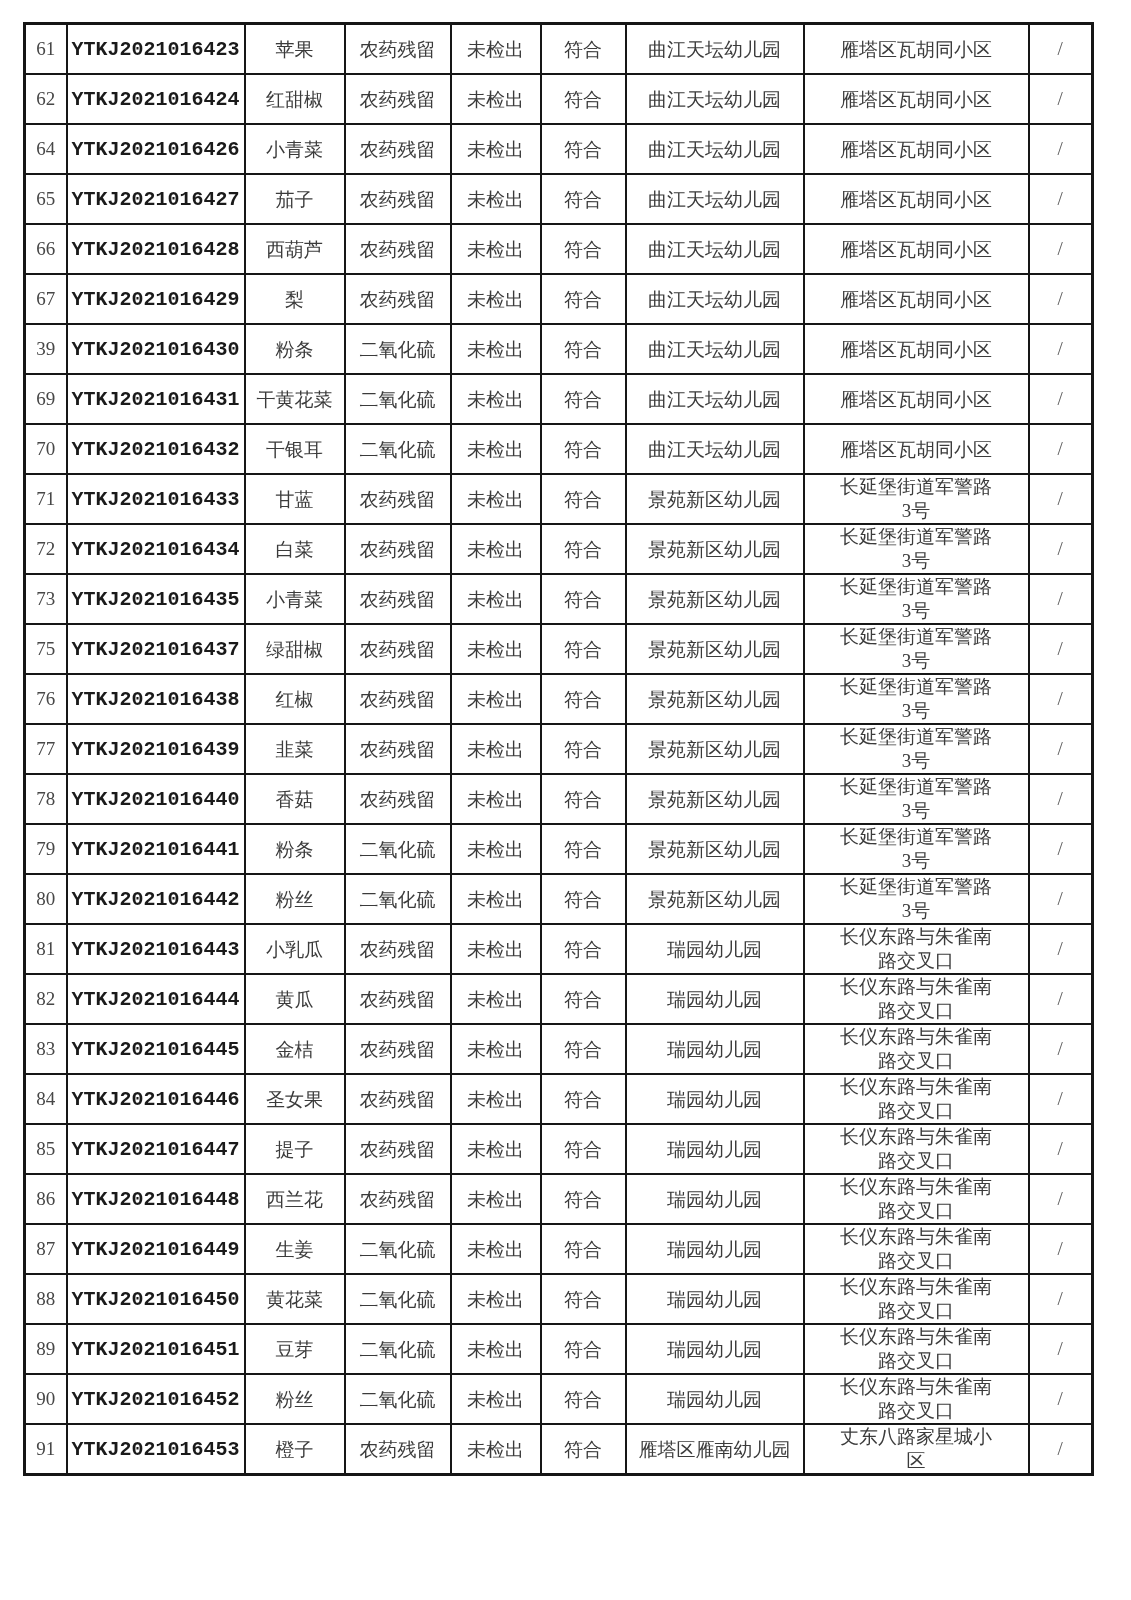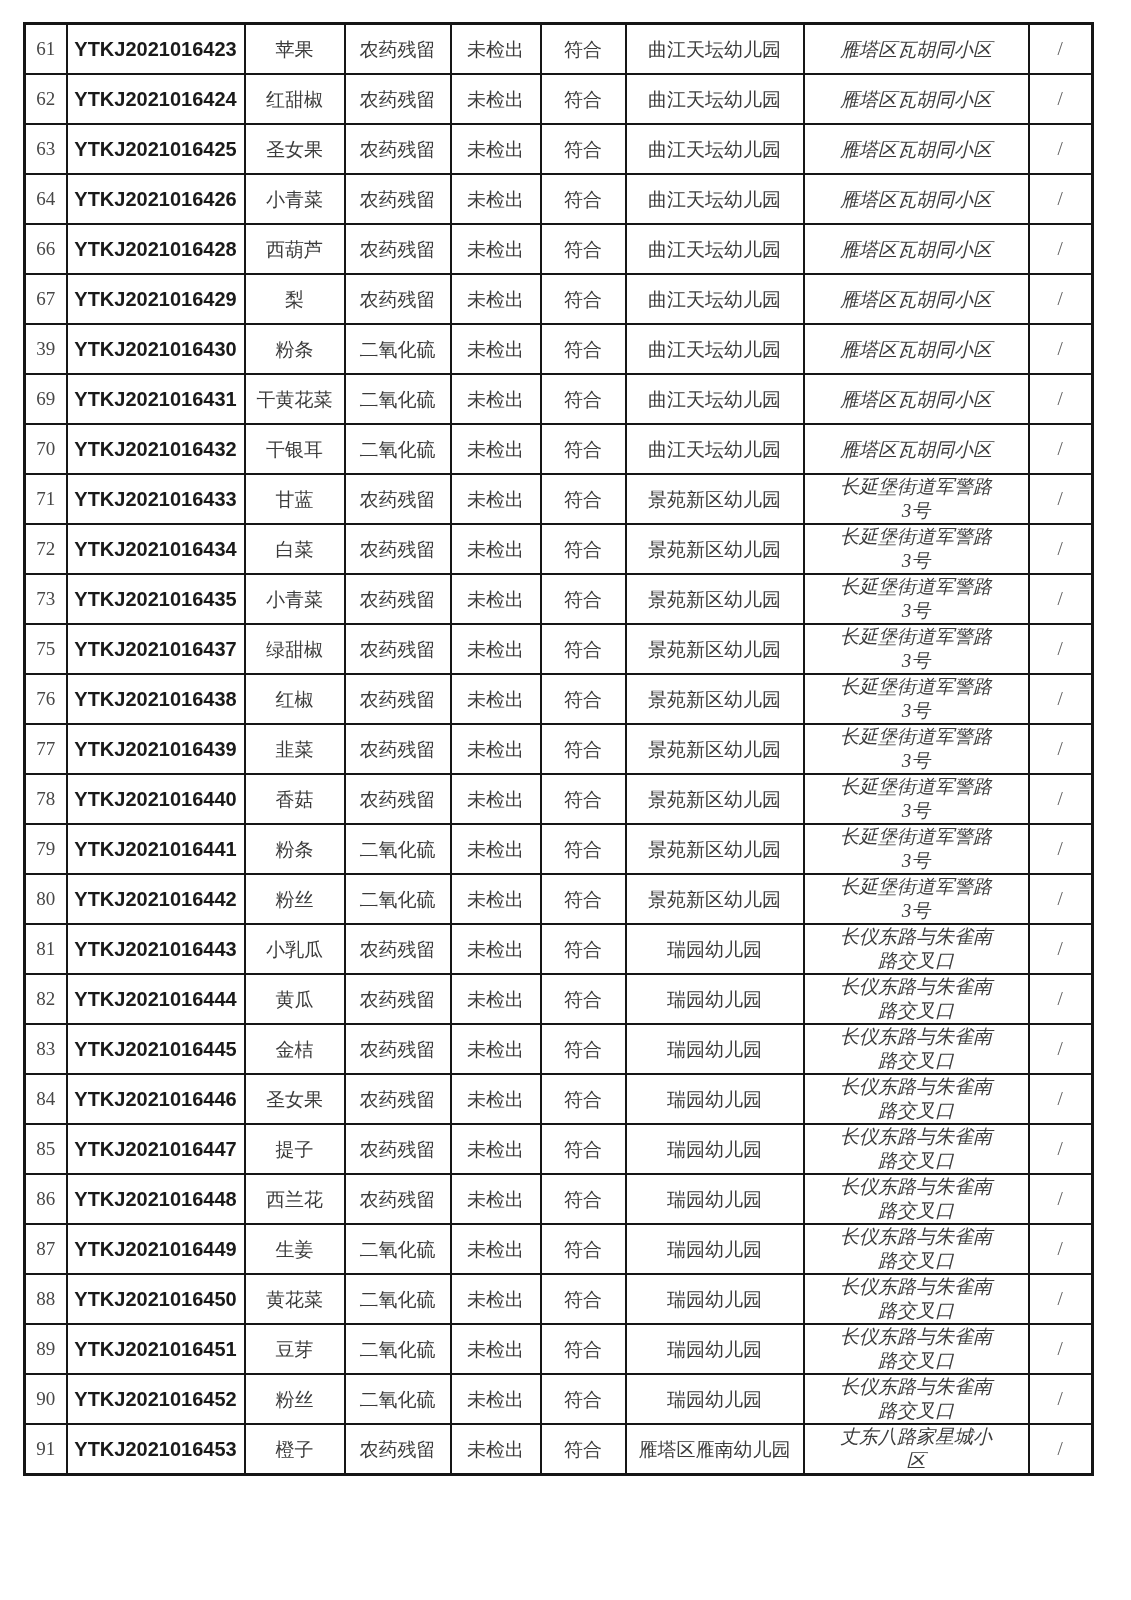--- a/index.html
+++ b/index.html
@@ -39,33 +39,32 @@
     font-size:19px;
     color:var(--text);
     line-height:23px;
   }
   .num{
     font-family:"Liberation Serif","DejaVu Serif",serif;
     font-size:19px;
     color:var(--num-text);
   }
   .id{
-    font-family:Liberation Sans, sans-serif;
+    font-family:Liberation Mono, monospace;
     font-size:20px;
     font-weight:600;
     color:var(--id-text);
     letter-spacing:0px;
     white-space:nowrap;
   }
   .addr .cell-text{
     display:inline-block;
     max-width:156px;
     line-height:24px;
     vertical-align:middle;
-    font-style:italic;
   }
   .slash{
     font-size:19px;
     color:var(--slash-text);
   }
 </style>
 </head>
 <body>
 
 <div class="page">
@@ -98,34 +97,34 @@
     <td class="id">YTKJ2021016424</td>
     <td class="cjk">红甜椒</td>
     <td class="cjk">农药残留</td>
     <td class="cjk">未检出</td>
     <td class="cjk">符合</td>
     <td class="cjk">曲江天坛幼儿园</td>
     <td class="cjk addr"><span class="cell-text">雁塔区瓦胡同小区</span></td>
     <td class="slash">/</td>
   </tr>
         <tr>
-    <td class="num">63</td>
-    <td class="id">YTKJ2021016425</td>
-    <td class="cjk">圣女果</td>
-    <td class="cjk">农药残留</td>
-    <td class="cjk">未检出</td>
-    <td class="cjk">符合</td>
-    <td class="cjk">曲江天坛幼儿园</td>
-    <td class="cjk addr"><span class="cell-text">雁塔区瓦胡同小区</span></td>
-    <td class="slash">/</td>
-  </tr>
-        <tr>
     <td class="num">64</td>
     <td class="id">YTKJ2021016426</td>
     <td class="cjk">小青菜</td>
+    <td class="cjk">农药残留</td>
+    <td class="cjk">未检出</td>
+    <td class="cjk">符合</td>
+    <td class="cjk">曲江天坛幼儿园</td>
+    <td class="cjk addr"><span class="cell-text">雁塔区瓦胡同小区</span></td>
+    <td class="slash">/</td>
+  </tr>
+        <tr>
+    <td class="num">65</td>
+    <td class="id">YTKJ2021016427</td>
+    <td class="cjk">茄子</td>
     <td class="cjk">农药残留</td>
     <td class="cjk">未检出</td>
     <td class="cjk">符合</td>
     <td class="cjk">曲江天坛幼儿园</td>
     <td class="cjk addr"><span class="cell-text">雁塔区瓦胡同小区</span></td>
     <td class="slash">/</td>
   </tr>
         <tr>
     <td class="num">66</td>
     <td class="id">YTKJ2021016428</td>

